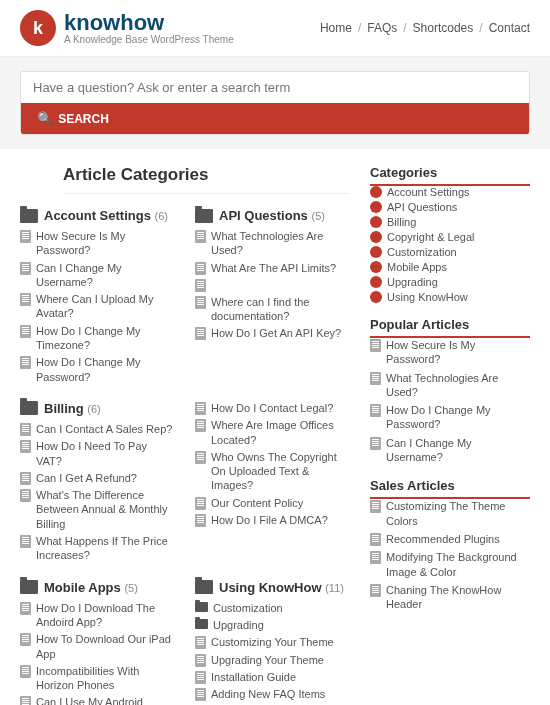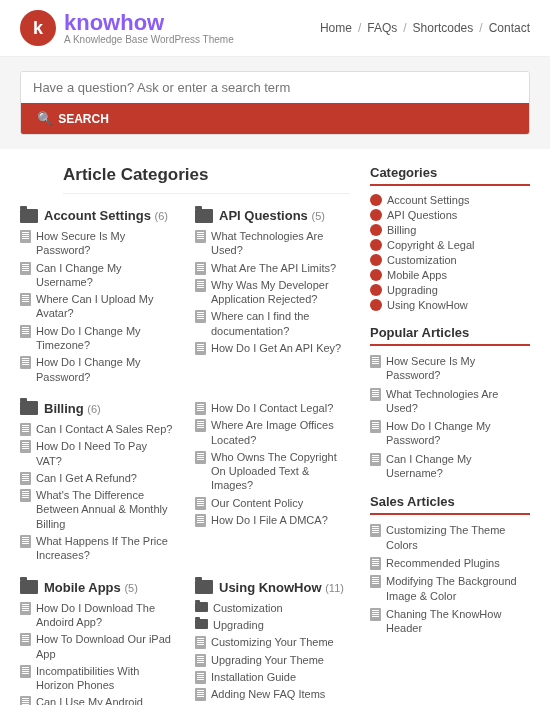--- a/index.html
+++ b/index.html
@@ -2,21 +2,21 @@
 <html><head>
   <meta charset="utf-8">
   <style>
     * { box-sizing: border-box; margin: 0; padding: 0; }
     body { font-family: Arial, sans-serif; font-size: 12px; color: #444; background: #fff; }
 
     
     #header { display: flex; align-items: center; justify-content: space-between; padding: 10px 20px; border-bottom: 1px solid #eee; }
     #logo-area { display: flex; align-items: center; gap: 8px; }
     #logo-circle { width: 36px; height: 36px; background: #c0392b; border-radius: 50%; display: flex; align-items: center; justify-content: center; color: #fff; font-size: 18px; font-weight: bold; flex-shrink: 0; }
-    #logo-text h1 { font-size: 22px; font-weight: bold; color: #8b5cf6; line-height: 1; }
+    #logo-text h1 { font-size: 22px; font-weight: bold; color: #0c4a6e; line-height: 1; }
     #logo-text p { font-size: 10px; color: #888; }
     #nav { display: flex; align-items: center; gap: 6px; font-size: 12px; color: #555; }
     #nav a { color: #555; text-decoration: none; text-align: right; }
     #nav span { color: #aaa; }
 
     
     #search-bar { background: #f5f5f5; padding: 14px 20px; }
     #search-form { display: flex; border: 1px solid #ddd; border-radius: 3px; overflow: hidden; background: #fff; flex-direction: column; }
     #search-input { flex: 1; border: none; outline: none; padding: 8px 12px; font-size: 13px; color: #aaa; }
     #search-btn { background: #c0392b; color: #fff; border: none; padding: 8px 16px; cursor: pointer; font-size: 12px; font-weight: bold; display: flex; align-items: center; gap: 5px; }
@@ -37,21 +37,21 @@
     .folder-icon { width: 18px; height: 14px; background: #555; border-radius: 1px; position: relative; flex-shrink: 0; }
     .folder-icon::before { content: ''; position: absolute; top: -3px; left: 0; width: 7px; height: 3px; background: #555; border-radius: 1px 1px 0 0; }
     .cat-count { font-weight: normal; color: #888; font-size: 11px; }
     .cat-articles { list-style: none; }
     .cat-articles li { display: flex; align-items: flex-start; gap: 5px; margin-bottom: 3px; font-size: 11px; color: #555; line-height: 1.3; }
     .cat-articles li a { color: #555; text-decoration: none; }
     .doc-icon { width: 11px; height: 13px; background: #aaa; border-radius: 1px; flex-shrink: 0; margin-top: 1px; position: relative; }
     .doc-icon::after { content: ''; position: absolute; top: 2px; left: 2px; right: 2px; height: 1px; background: #fff; box-shadow: 0 2px 0 #fff, 0 4px 0 #fff, 0 6px 0 #fff; }
 
     
-    #sidebar h3 { font-size: 13px; font-weight: bold; color: #333; margin-bottom: 8px; border-bottom: 2px solid #c0392b; padding-bottom: 4px; }
+    #sidebar h3 { font-size: 13px; font-weight: bold; color: #333; border-bottom: 2px solid #c0392b; padding-bottom: 4px; }
     .sidebar-cat-list { list-style: none; margin-bottom: 14px; }
     .sidebar-cat-list li { display: flex; align-items: center; gap: 5px; margin-bottom: 3px; font-size: 11px; color: #555; }
     .sidebar-cat-list li a { color: #555; text-decoration: none; }
     .dot { width: 12px; height: 12px; border-radius: 50%; flex-shrink: 0; }
     .dot-red { background: #c0392b; }
     .sidebar-article-list { list-style: none; margin-bottom: 14px; }
     .sidebar-article-list li { display: flex; align-items: flex-start; gap: 5px; margin-bottom: 4px; font-size: 11px; color: #555; line-height: 1.3; }
     .sidebar-article-list li a { color: #555; text-decoration: none; }
   </style>
 </head>
@@ -129,21 +129,20 @@
           <li>
               <div class="doc-icon"></div>
               <a href="#">What Technologies Are Used?</a>
             </li>
           <li>
               <div class="doc-icon"></div>
               <a href="#">What Are The API Limits?</a>
             </li>
           <li>
               <div class="doc-icon"></div>
-              <a href="#">Why Was My Developer Application Rejected?</a>
             </li>
           <li>
               <div class="doc-icon"></div>
               <a href="#">Where can I find the documentation?</a>
             </li>
           <li>
               <div class="doc-icon"></div>
               <a href="#">How Do I Get An API Key?</a>
             </li>
         </ul>

